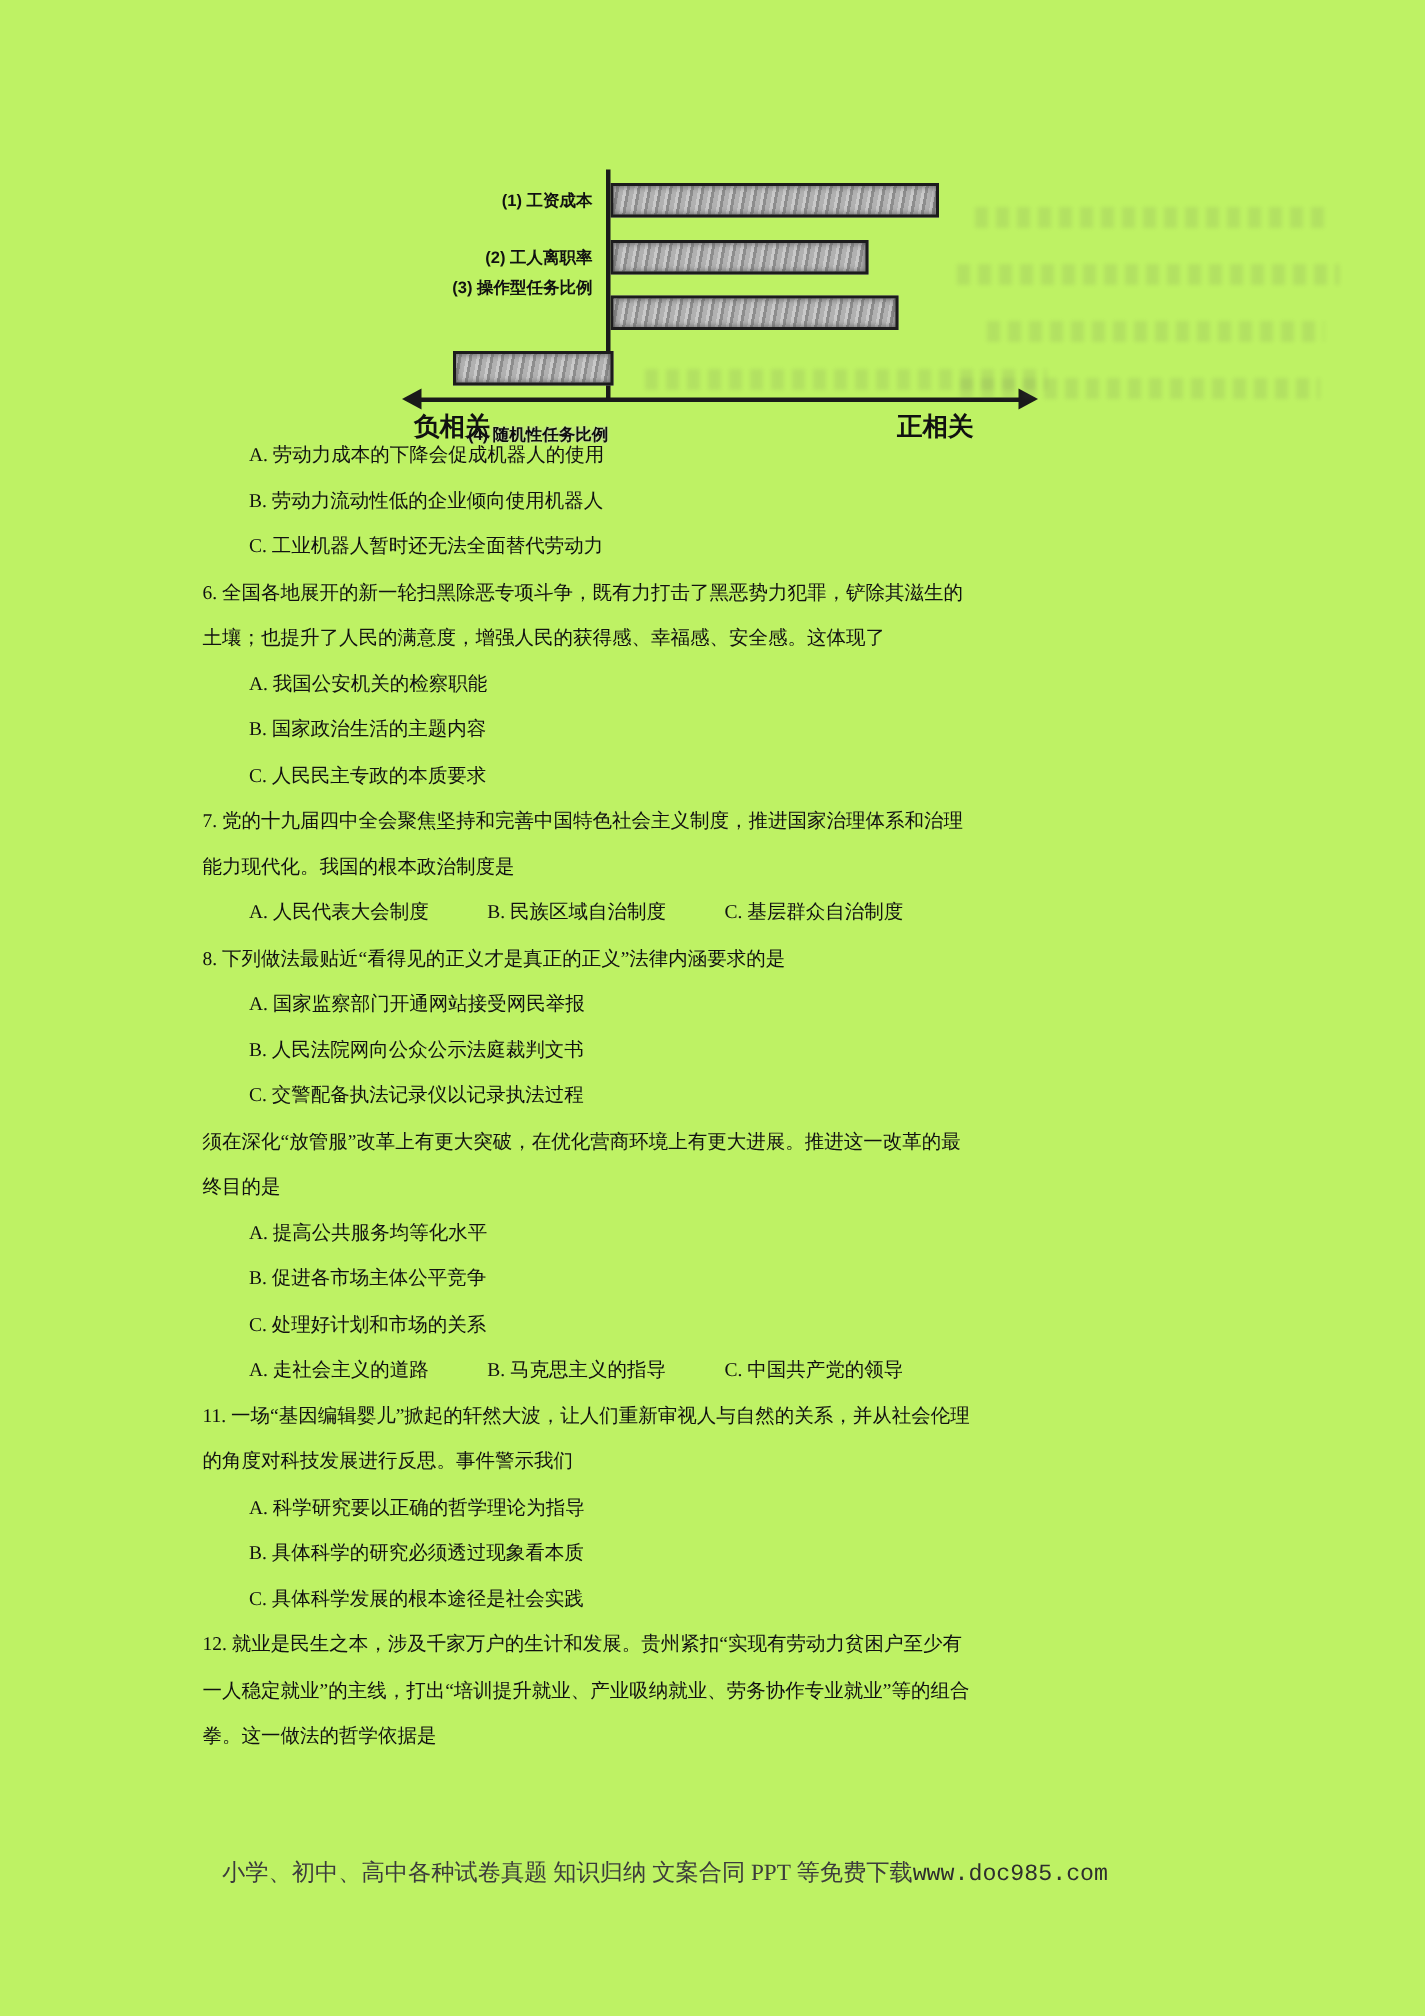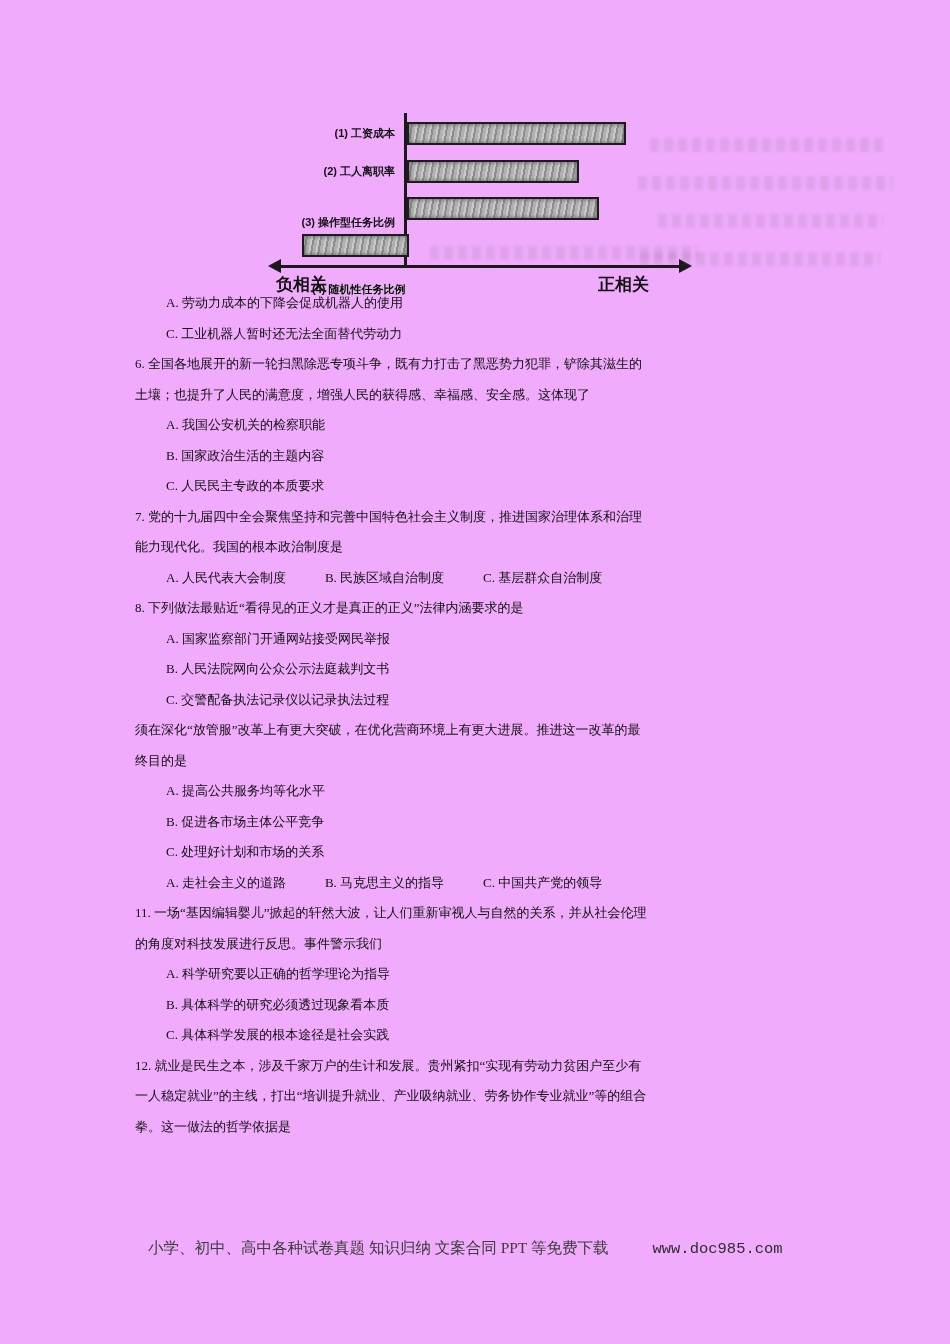--- a/index.html
+++ b/index.html
@@ -1,18 +1,18 @@
 <!DOCTYPE html>
 <html><head>
 <meta charset="utf-8">
 <style>
   html,body{margin:0;padding:0;background:#e8e8e8;}
   #page{
     position:relative;width:950px;height:1344px;margin:0 auto;
-    background:#f0abfc;overflow:hidden;
+    background:#bef264;overflow:hidden;
     font-family:"Liberation Serif","DejaVu Serif",serif;
     color:#111;
   }
   
   #chart{position:absolute;left:270px;top:110px;width:430px;height:185px;}
   .axis-v{position:absolute;left:134px;top:3px;width:3px;height:153px;background:#1a1a1a;}
   .bar{
     position:absolute;height:19px;
     border:2px solid #1c1c1c;
     background:
@@ -45,56 +45,57 @@
   
   #body-text{
     position:absolute;left:135px;top:288px;width:690px;
     font-size:13px;line-height:30.5px;
   }
   #body-text p{margin:0;white-space:nowrap;}
   #body-text p.opt{padding-left:31px;}
   
   #footer{
     position:absolute;left:148px;top:1238px;width:680px;
-    display:flex;gap:44px;align-items:baseline;
+    display:flex;align-items:baseline;
     font-size:15.5px;color:#3c3c3c;
     font-family:"Liberation Serif","DejaVu Serif",serif;
   }
   #footer .url{font-family:Liberation Mono, monospace;color:#2e2e2e;}
 </style>
 </head>
 <body>
 
 <div id="page">
 
   <div id="chart">
       <div class="axis-v"></div>
       <div class="bar" style="top: 12px; width: 215px; left: 137px;"></div>
       <span class="bar-label" style="top: 16px; right: 305px;">(1) 工资成本</span>
       <div class="bar" style="top: 50px; width: 168px; left: 137px;"></div>
       <span class="bar-label" style="top: 54px; right: 305px;">(2) 工人离职率</span>
       <div class="bar" style="top: 87px; width: 188px; left: 137px;"></div>
-      <span class="bar-label" style="top: 105px; right: 305px;">(3) 操作型任务比例</span>
+      <span class="bar-label" style="top: 74px; right: 305px;">(3) 操作型任务比例</span>
       <div class="bar" style="top: 124px; width: 103px; left: 32px;"></div>
       <span class="bar-label neg" style="top: 128px; left: 42px; margin-top: 44px;">(4) 随机性任务比例</span>
       <div class="axis-h"></div>
       <div class="arrow-l"></div>
       <div class="arrow-r"></div>
       <span class="corr-label left">负相关</span>
       <span class="corr-label right">正相关</span>
     </div>
 
   <div class="ghost" style="left:650px;top:138px;width:235px;"></div>
   <div class="ghost" style="left:638px;top:176px;width:255px;"></div>
   <div class="ghost" style="left:658px;top:214px;width:225px;"></div>
   <div class="ghost" style="left:430px;top:246px;width:268px;"></div>
   <div class="ghost" style="left:640px;top:252px;width:240px;"></div>
 
   <div id="body-text">
       <p class="opt">A. 劳动力成本的下降会促成机器人的使用</p>
+      <p class="opt">B. 劳动力流动性低的企业倾向使用机器人</p>
       <p class="opt">C. 工业机器人暂时还无法全面替代劳动力</p>
       <p class="q">6. 全国各地展开的新一轮扫黑除恶专项斗争，既有力打击了黑恶势力犯罪，铲除其滋生的</p>
       <p class="q">土壤；也提升了人民的满意度，增强人民的获得感、幸福感、安全感。这体现了</p>
       <p class="opt">A. 我国公安机关的检察职能</p>
       <p class="opt">B. 国家政治生活的主题内容</p>
       <p class="opt">C. 人民民主专政的本质要求</p>
       <p class="q">7. 党的十九届四中全会聚焦坚持和完善中国特色社会主义制度，推进国家治理体系和治理</p>
       <p class="q">能力现代化。我国的根本政治制度是</p>
       <p class="opt">A. 人民代表大会制度　　　B. 民族区域自治制度　　　C. 基层群众自治制度</p>
       <p class="q">8. 下列做法最贴近“看得见的正义才是真正的正义”法律内涵要求的是</p>

